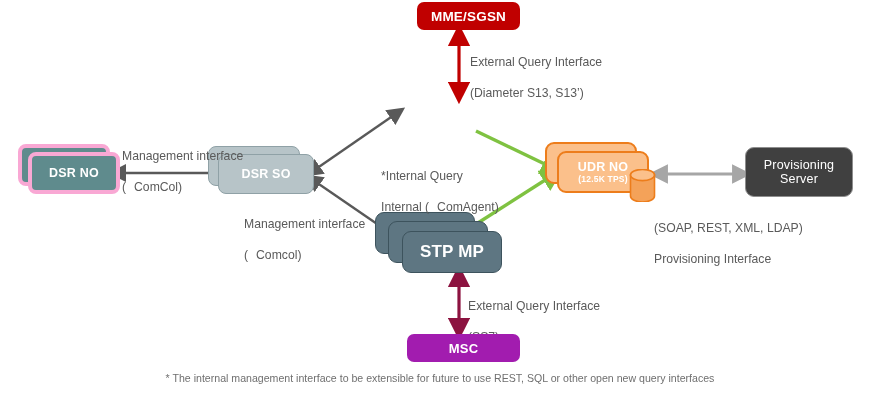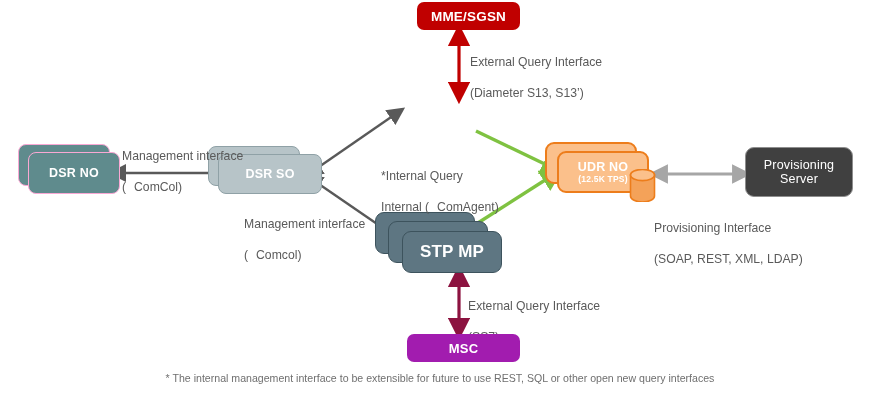--- a/index.html
+++ b/index.html
@@ -83,39 +83,39 @@
     border-radius: 9px;
     font-size: 12.5px;
     font-weight: normal;
     justify-content: center;
   }
 
   
   #dsr-no-group { position: absolute; left: 18px; top: 144px; width: 110px; height: 54px; }
   .teal-box {
     background: #5f8b8d;
-    border: 1px solid #f9a8d4;
+    border: 4px solid #f9a8d4;
     border-radius: 8px;
   }
   #dsr-no-back  { left: 0px;  top: 0px;  width: 92px; height: 42px; }
   #dsr-no-front {
     left: 10px; top: 8px; width: 92px; height: 42px;
     font-size: 12.5px;
   }
 
   
   #dsr-so-group { position: absolute; left: 208px; top: 146px; width: 110px; height: 54px; }
   .lightgrey-box {
     background: #b7c4c8;
     border: 1px solid #8fa1a6;
     border-radius: 8px;
   }
   #dsr-so-back  { left: 0px;  top: 0px;  width: 92px; height: 40px; }
   #dsr-so-front {
-    left: 10px; top: 8px; width: 104px; height: 40px;
+    left: 10px; top: 8px; width: 96px; height: 40px;
     font-size: 12.5px;
     color: #ffffff;
   }
 
   
   #da-mp-group { position: absolute; left: 375px; top: 78px; width: 135px; height: 62px; }
   .slate-box {
     background: #5e7682;
     border: 1px solid #3d535d;
     border-radius: 9px;
@@ -308,22 +308,22 @@
     <div>*Internal Query</div>
     <div><span>Internal (</span><span class="squiggle">ComAgent</span><span>)</span></div>
   </div>
 
   <div class="annot" id="annot-mgmt-bottom">
     <div>Management interface</div>
     <div><span>(</span><span class="squiggle">Comcol</span><span>)</span></div>
   </div>
 
   <div class="annot" id="annot-provisioning">
+    <div>(SOAP, REST, XML, LDAP)</div>
     <div>Provisioning Interface</div>
-    <div>(SOAP, REST, XML, LDAP)</div>
   </div>
 
   <div class="annot" id="annot-ext-ss7">
     <div>External Query Interface</div>
     <div>(SS7)</div>
   </div>
 
   <div class="node" id="msc">
     <span>MSC</span>
   </div>

